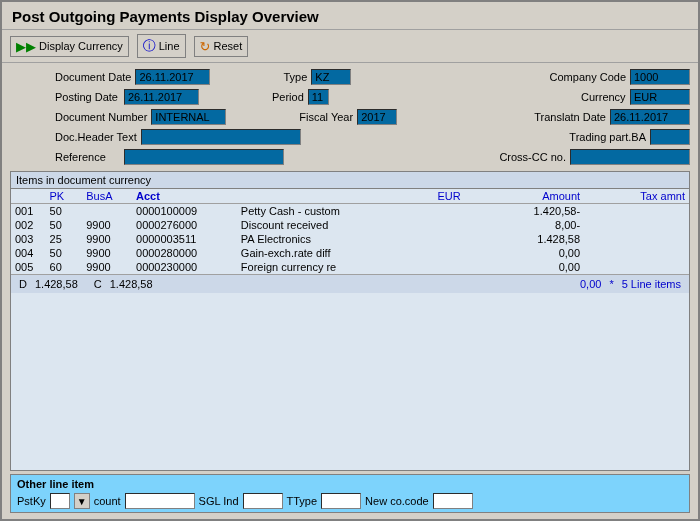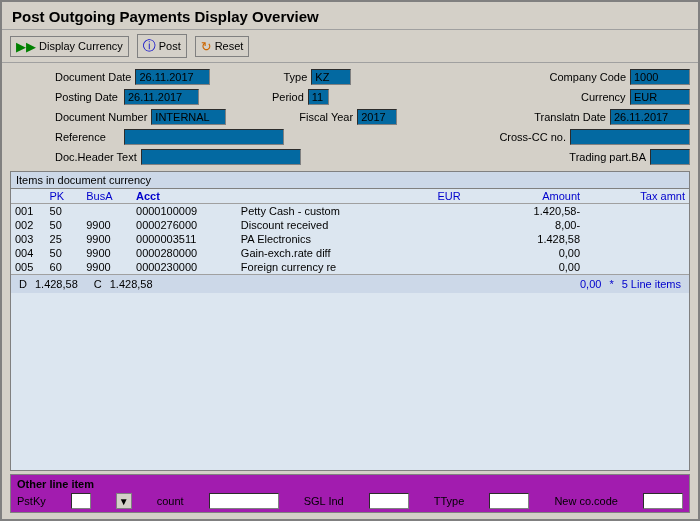--- a/index.html
+++ b/index.html
@@ -118,33 +118,32 @@
       gap: 8px;
       border-top: 1px solid #a0a0a0;
       background: #ccd8e8;
       font-size: 11px;
     }
     .footer-amount { font-weight: normal; }
     .zero-amount { color: #0000cc; }
     .line-items-count { color: #0000cc; margin-left: auto; }
     .other-line-section {
       border: 1px solid #808080;
-      background: #a21caf;
+      background: #7dd3fc;
       padding: 3px 6px;
     }
     .other-line-header {
       font-size: 11px;
       font-weight: bold;
       margin-bottom: 3px;
     }
     .other-line-fields {
       display: flex;
       align-items: center;
       gap: 4px;
-      justify-content: space-between;
     }
     .other-label {
       font-size: 11px;
     }
     .other-input {
       border: 1px inset #808080;
       background: #fff;
       height: 16px;
       font-size: 11px;
     }
@@ -172,21 +171,21 @@
     <h1>Post Outgoing Payments Display Overview</h1>
   </div>
 
   <div class="toolbar">
     <button class="toolbar-btn">
       <span class="icon-display">▶▶</span>
       <span>Display Currency</span>
     </button>
     <button class="toolbar-btn">
       <span class="icon-taxes">ⓘ</span>
-      <span>Post</span>
+      <span>Line</span>
     </button>
     <button class="toolbar-btn">
       <span class="icon-reset">↻</span>
       <span>Reset</span>
     </button>
   </div>
 
   <div class="content-area">
 
     <div class="form-row">
@@ -216,33 +215,33 @@
       <input type="text" class="field-input" value="INTERNAL" style="width: 75px;">
       <span style="min-width:20px;"></span>
       <span class="field-label" style="min-width:40px;">Fiscal Year</span>
       <input type="text" class="field-input" value="2017" style="width: 40px;">
       <span style="flex:1;"></span>
       <span class="field-label" style="min-width:90px;">Translatn Date</span>
       <input type="text" class="field-input" value="26.11.2017" style="width: 80px;">
     </div>
 
     <div class="form-row">
+      <span class="field-label">Doc.Header Text</span>
+      <input type="text" class="field-input" value="" style="width: 160px;">
+      <span style="flex:1;"></span>
+      <span class="field-label" style="min-width:90px;">Trading part.BA</span>
+      <input type="text" class="field-input" value="" style="width: 40px;">
+    </div>
+
+    <div class="form-row">
       <span class="field-label">Reference</span>
       <input type="text" class="field-input" value="" style="width: 160px;">
       <span style="flex:1;"></span>
       <span class="field-label" style="min-width:90px;">Cross-CC no.</span>
       <input type="text" class="field-input" value="" style="width: 120px;">
-    </div>
-
-    <div class="form-row">
-      <span class="field-label">Doc.Header Text</span>
-      <input type="text" class="field-input" value="" style="width: 160px;">
-      <span style="flex:1;"></span>
-      <span class="field-label" style="min-width:90px;">Trading part.BA</span>
-      <input type="text" class="field-input" value="" style="width: 40px;">
     </div>
 
     <div class="items-section">
       <div class="items-header">Items in document currency</div>
       <table class="items-table">
         <thead>
           <tr>
             <th style="width:25px;"></th>
             <th style="width:28px;"><span>PK</span></th>
             <th style="width:38px;"><span>BusA</span></th>

